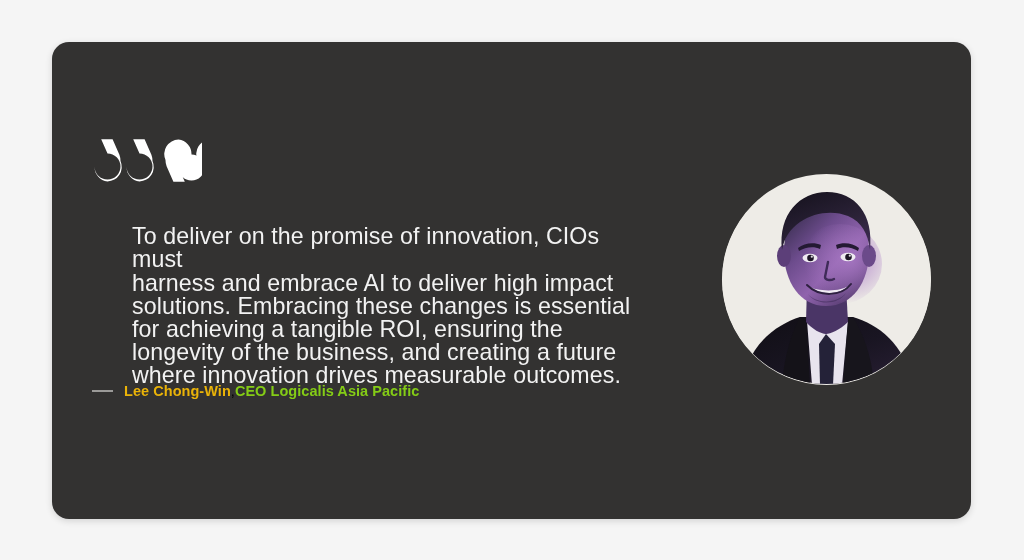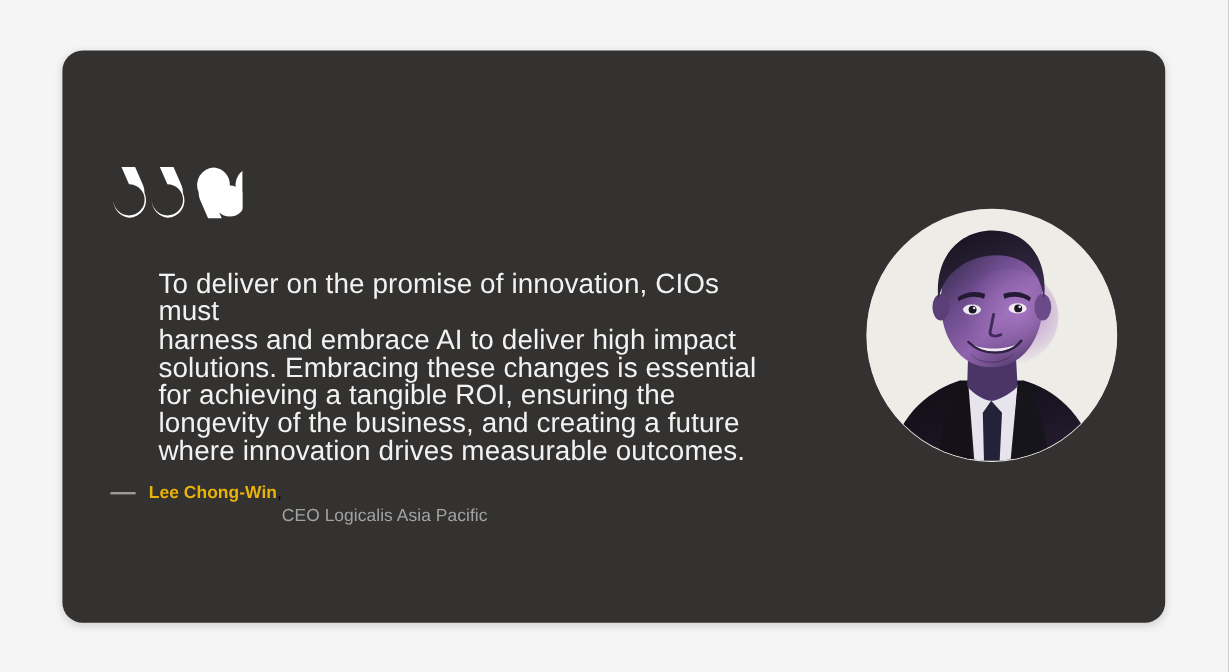--- a/index.html
+++ b/index.html
@@ -76,24 +76,23 @@
     background: #9b9a98;
     margin-right: 11px;
     flex: none;
   }
   #attribution-name {
     color: #eab308;
     font-weight: 700;
     letter-spacing: 0.05px;
   }
   #attribution-role {
-    color: #a3a3a3;
-    font-weight: 400;
+    color: #84cc16;
+    font-weight: 700;
     letter-spacing: 0.05px;
-    margin-top: 39px;
   }
 
   
   #portrait {
     position: absolute;
     left: 670px;
     top: 132px;
     width: 209px;
     height: 211px;
     border-radius: 50%;

